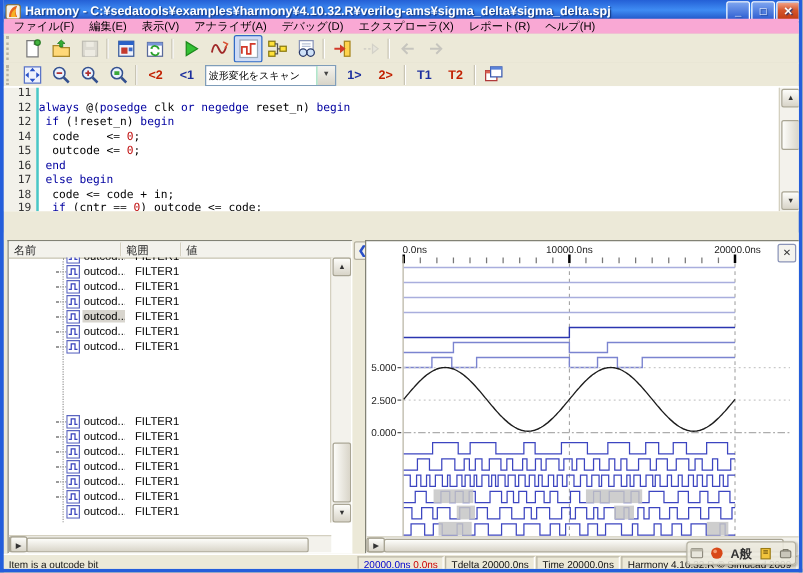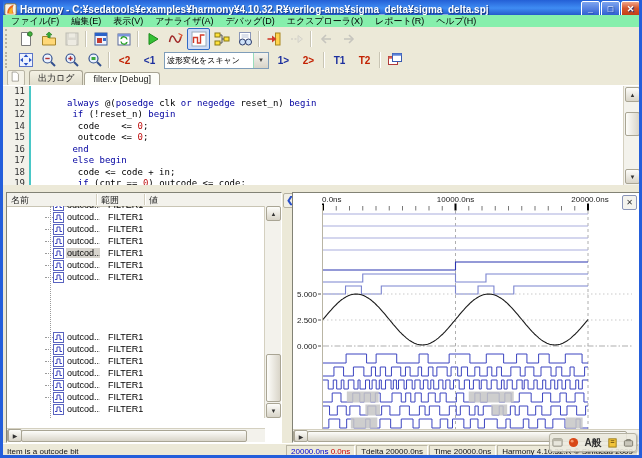--- a/index.html
+++ b/index.html
@@ -11,42 +11,42 @@
     display:flex;align-items:center;color:#fff;font-size:10px;font-weight:bold;
     text-shadow:1px 1px 1px #12357e;padding:0 2px;box-sizing:border-box;}
   #app-icon{width:13px;height:13px;margin:0 3px 0 2px;flex:none;}
   #title-text{flex:1;white-space:nowrap;overflow:hidden;}
   .winbtn{width:17px;height:14px;margin-left:1px;border:1px solid #fff;border-radius:2px;flex:none;
     display:flex;align-items:center;justify-content:center;font-size:9px;color:#fff;font-weight:bold;
     background:linear-gradient(180deg,#7da4ef,#2a5bd0);line-height:1;}
   .winbtn.close{background:linear-gradient(180deg,#f1a387,#d6562c 45%,#c13a12);}
   
   #menubar{position:absolute;left:0;top:15px;width:636px;height:12px;display:flex;align-items:center;
-    font-size:9px;color:#000;background:#86efac;border-bottom:1px solid #d8d4c4;padding-left:2px;}
+    font-size:9px;color:#000;background:#f9a8d4;border-bottom:1px solid #d8d4c4;padding-left:2px;}
   .menu-item{padding:0 6px;}
   .toolbar{position:absolute;left:0;width:636px;background:#ece9d8;display:flex;align-items:center;}
   #toolbar-main{top:27px;height:23px;border-bottom:1px solid #e0dccb;}
   #toolbar-wave{top:50px;height:20px;border-bottom:1px solid #d6d2c0;}
   .grip{width:5px;height:80%;margin:0 2px;border-left:2px dotted #b7b3a2;flex:none;}
   .tbtn{width:21px;height:20px;display:flex;align-items:center;justify-content:center;flex:none;border:1px solid transparent;border-radius:2px;}
   .tbtn.active{border:1px solid #316ac5;background:#cfdcf5;}
   .tbtn.disabled{opacity:.45;filter:grayscale(.9);}
   .tbtn svg{display:block;}
   .tsep{width:1px;height:16px;background:#c9c5b4;border-right:1px solid #fff;margin:0 2px;flex:none;}
   .txtbtn{font-size:10px;font-weight:bold;padding:0 3px;width:auto;min-width:17px;}
   .tb-select{display:flex;align-items:center;height:15px;background:#fff;border:1px solid #7f9db9;margin:0 2px;flex:none;}
   .tb-select .val{font-size:8px;padding:0 2px;width:84px;white-space:nowrap;overflow:hidden;}
   .tb-select .drop{width:14px;height:100%;background:linear-gradient(180deg,#f4f3ee,#d8d4c8);border-left:1px solid #9db;display:flex;align-items:center;justify-content:center;font-size:6px;color:#444;}
   
   #tabbar{position:absolute;left:0;top:70px;width:636px;height:17px;display:flex;align-items:flex-end;background:#ece9d8;border-bottom:1px solid #a9a594;}
   #tab-new{width:16px;height:14px;margin:0 4px 1px 4px;display:flex;align-items:center;justify-content:center;border:1px solid #b9b5a4;background:#f4f2e8;border-radius:2px;flex:none;}
   .tab{font-size:9px;padding:1px 8px 2px 8px;margin-right:1px;border:1px solid #a9a594;border-bottom:none;border-radius:3px 3px 0 0;background:linear-gradient(180deg,#f4f1e4,#ddd9c8);color:#222;white-space:nowrap;}
   .tab.active{background:#fdfdf8;padding-bottom:3px;}
   
-  #editor{position:absolute;left:0;top:85px;width:636px;height:99px;background:#fff;border-top:1px solid #fff;display:flex;overflow:hidden;gap:36px;}
+  #editor{position:absolute;left:0;top:69px;width:636px;height:99px;background:#fff;border-top:1px solid #fff;display:flex;overflow:hidden;}
   #gutter{width:26px;background:#f2f1ea;border-right:2px solid #49c7c7;flex:none;}
   #code{flex:1;overflow:hidden;position:relative;}
   .cline{height:11.5px;line-height:11.5px;font-family:"DejaVu Sans Mono",monospace;font-size:9px;white-space:pre;display:flex;}
   .cline .num{width:22px;text-align:right;padding-right:4px;color:#333;flex:none;font-family:"DejaVu Sans Mono",monospace;}
   .seg-k{color:#0000a0;}  .seg-n{color:#c01010;}  .seg-p{color:#000;}
   .vscroll{width:15px;background:#f3f2ec;border-left:1px solid #d4d0c0;flex:none;position:relative;}
   .sbtn{position:absolute;left:1px;width:13px;height:13px;background:linear-gradient(180deg,#fdfdfa,#d8d4c8);border:1px solid #a9a594;border-radius:2px;font-size:6px;color:#333;display:flex;align-items:center;justify-content:center;}
   .sthumb{position:absolute;left:1px;width:13px;background:linear-gradient(90deg,#fdfdfa,#d9d5c9);border:1px solid #a9a594;border-radius:2px;}
   
   #hsplit{position:absolute;left:0;top:186px;width:636px;height:6px;background:#ece9d8;}

